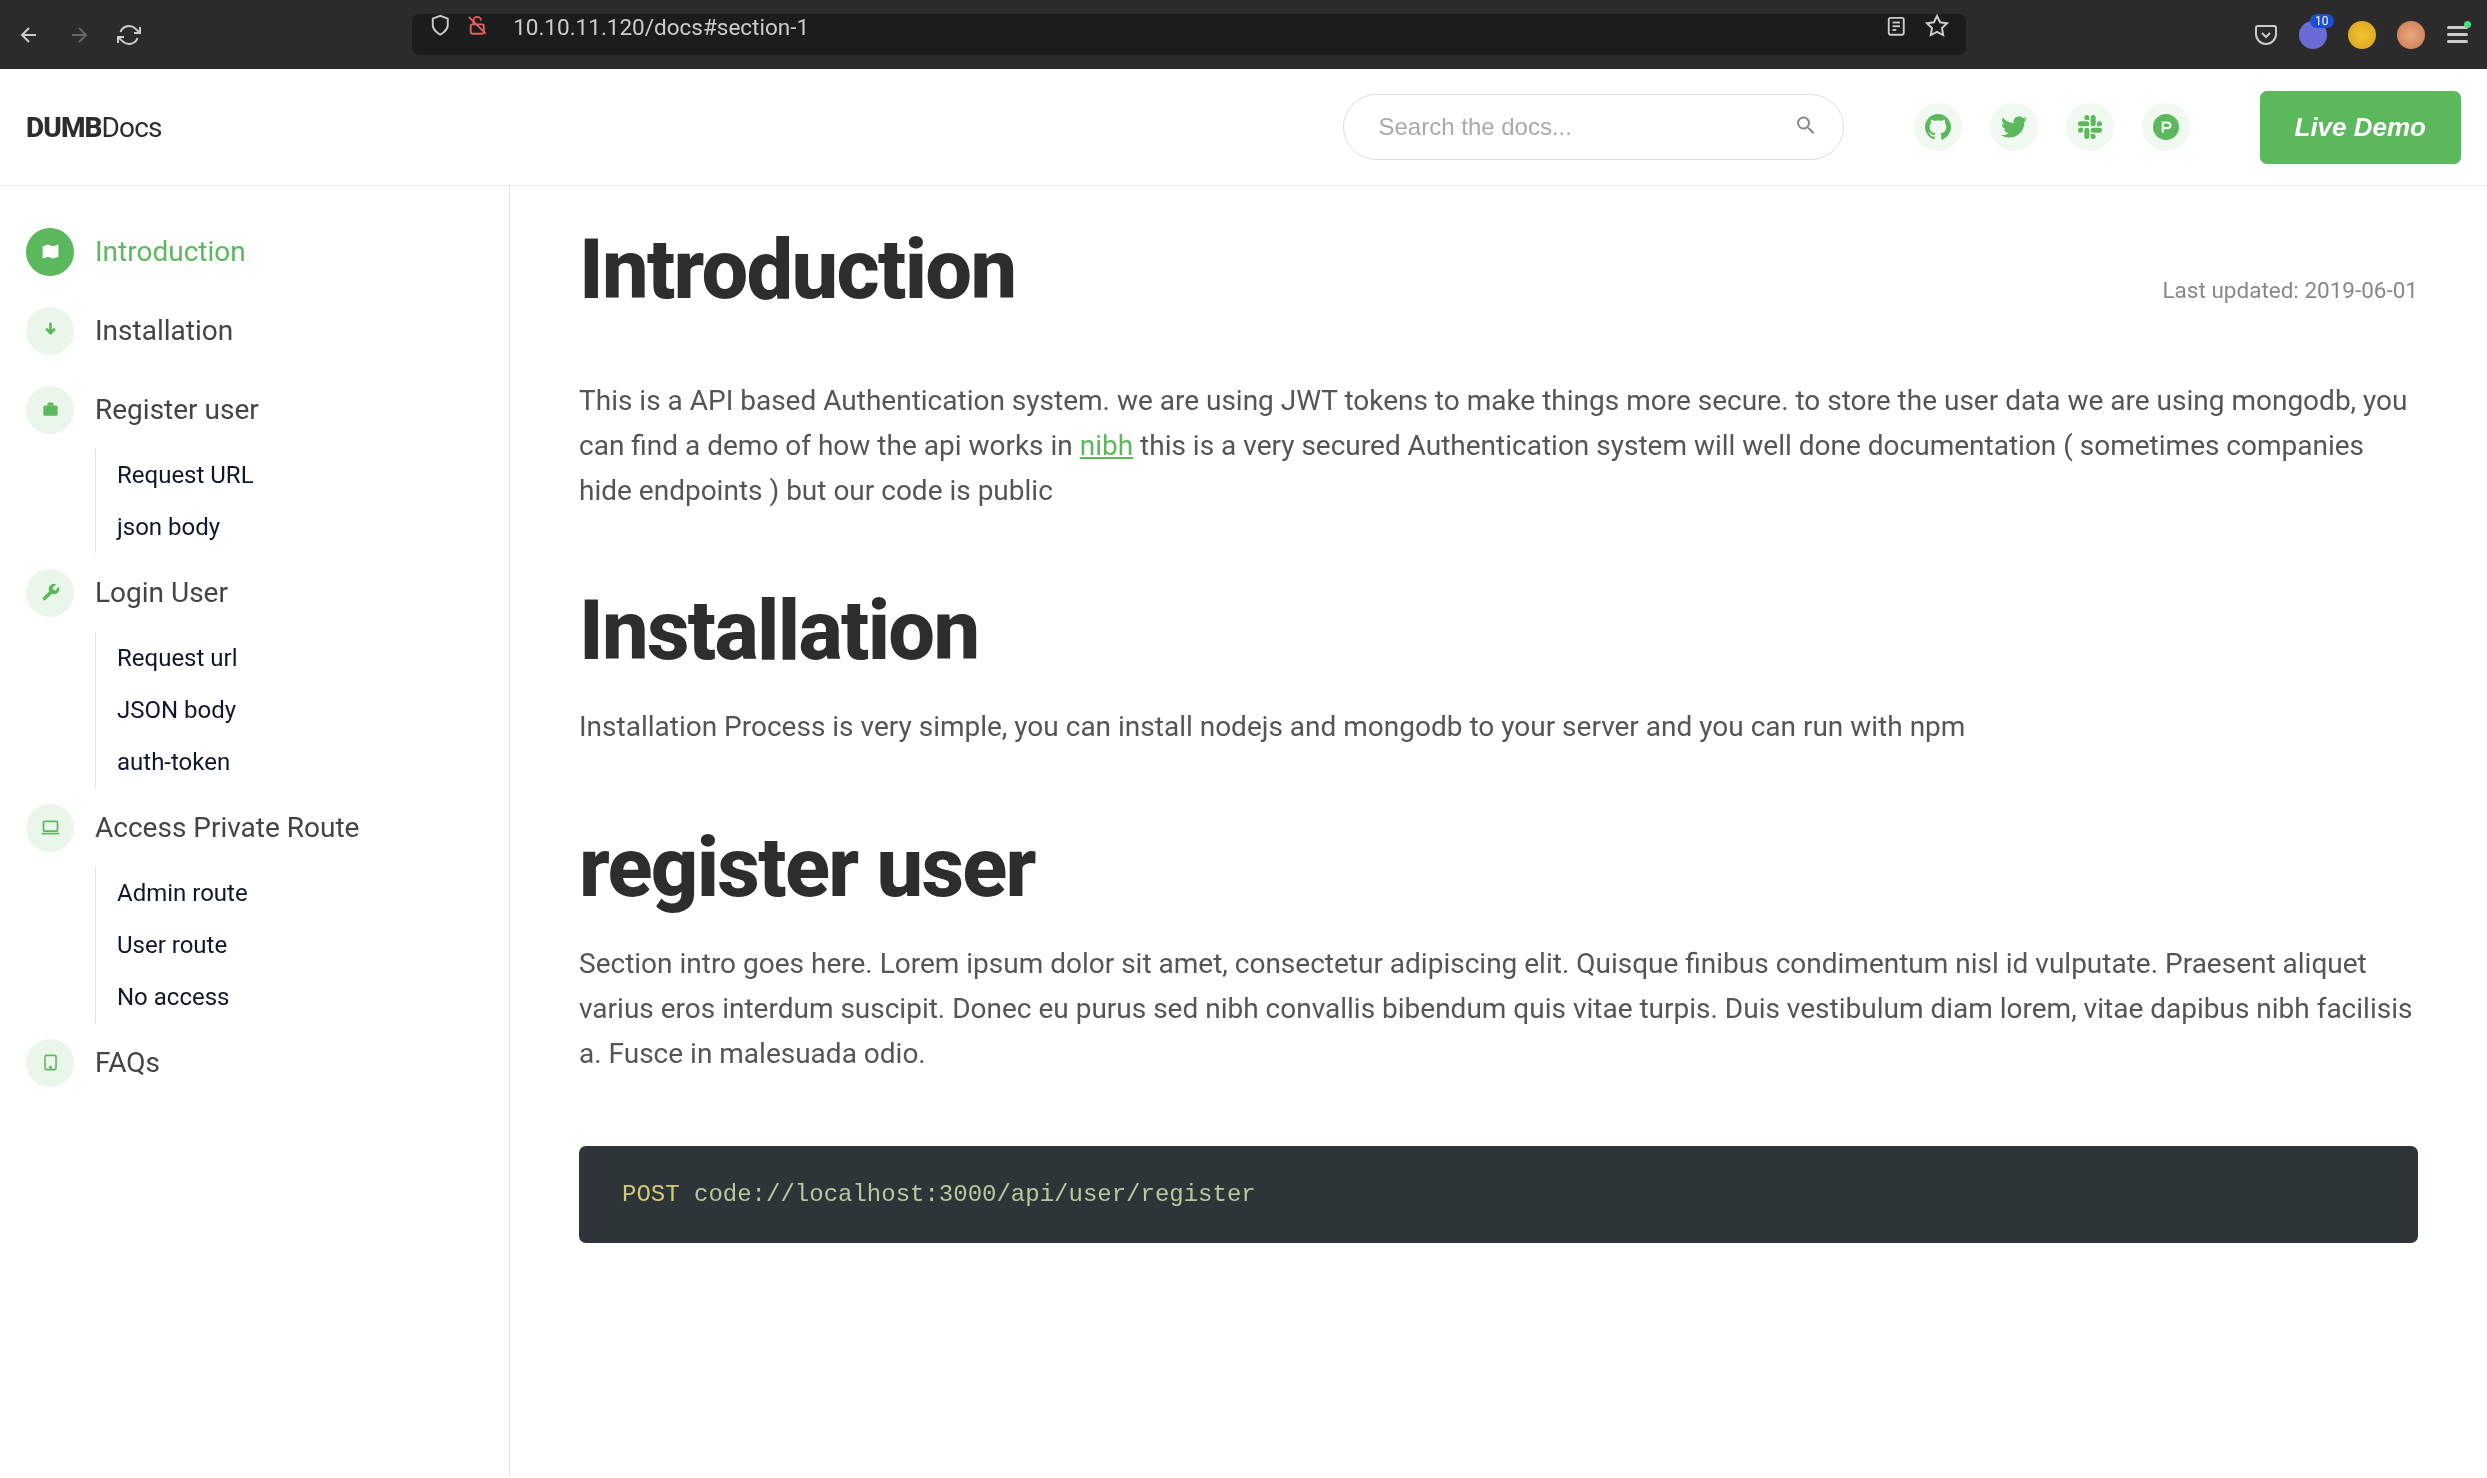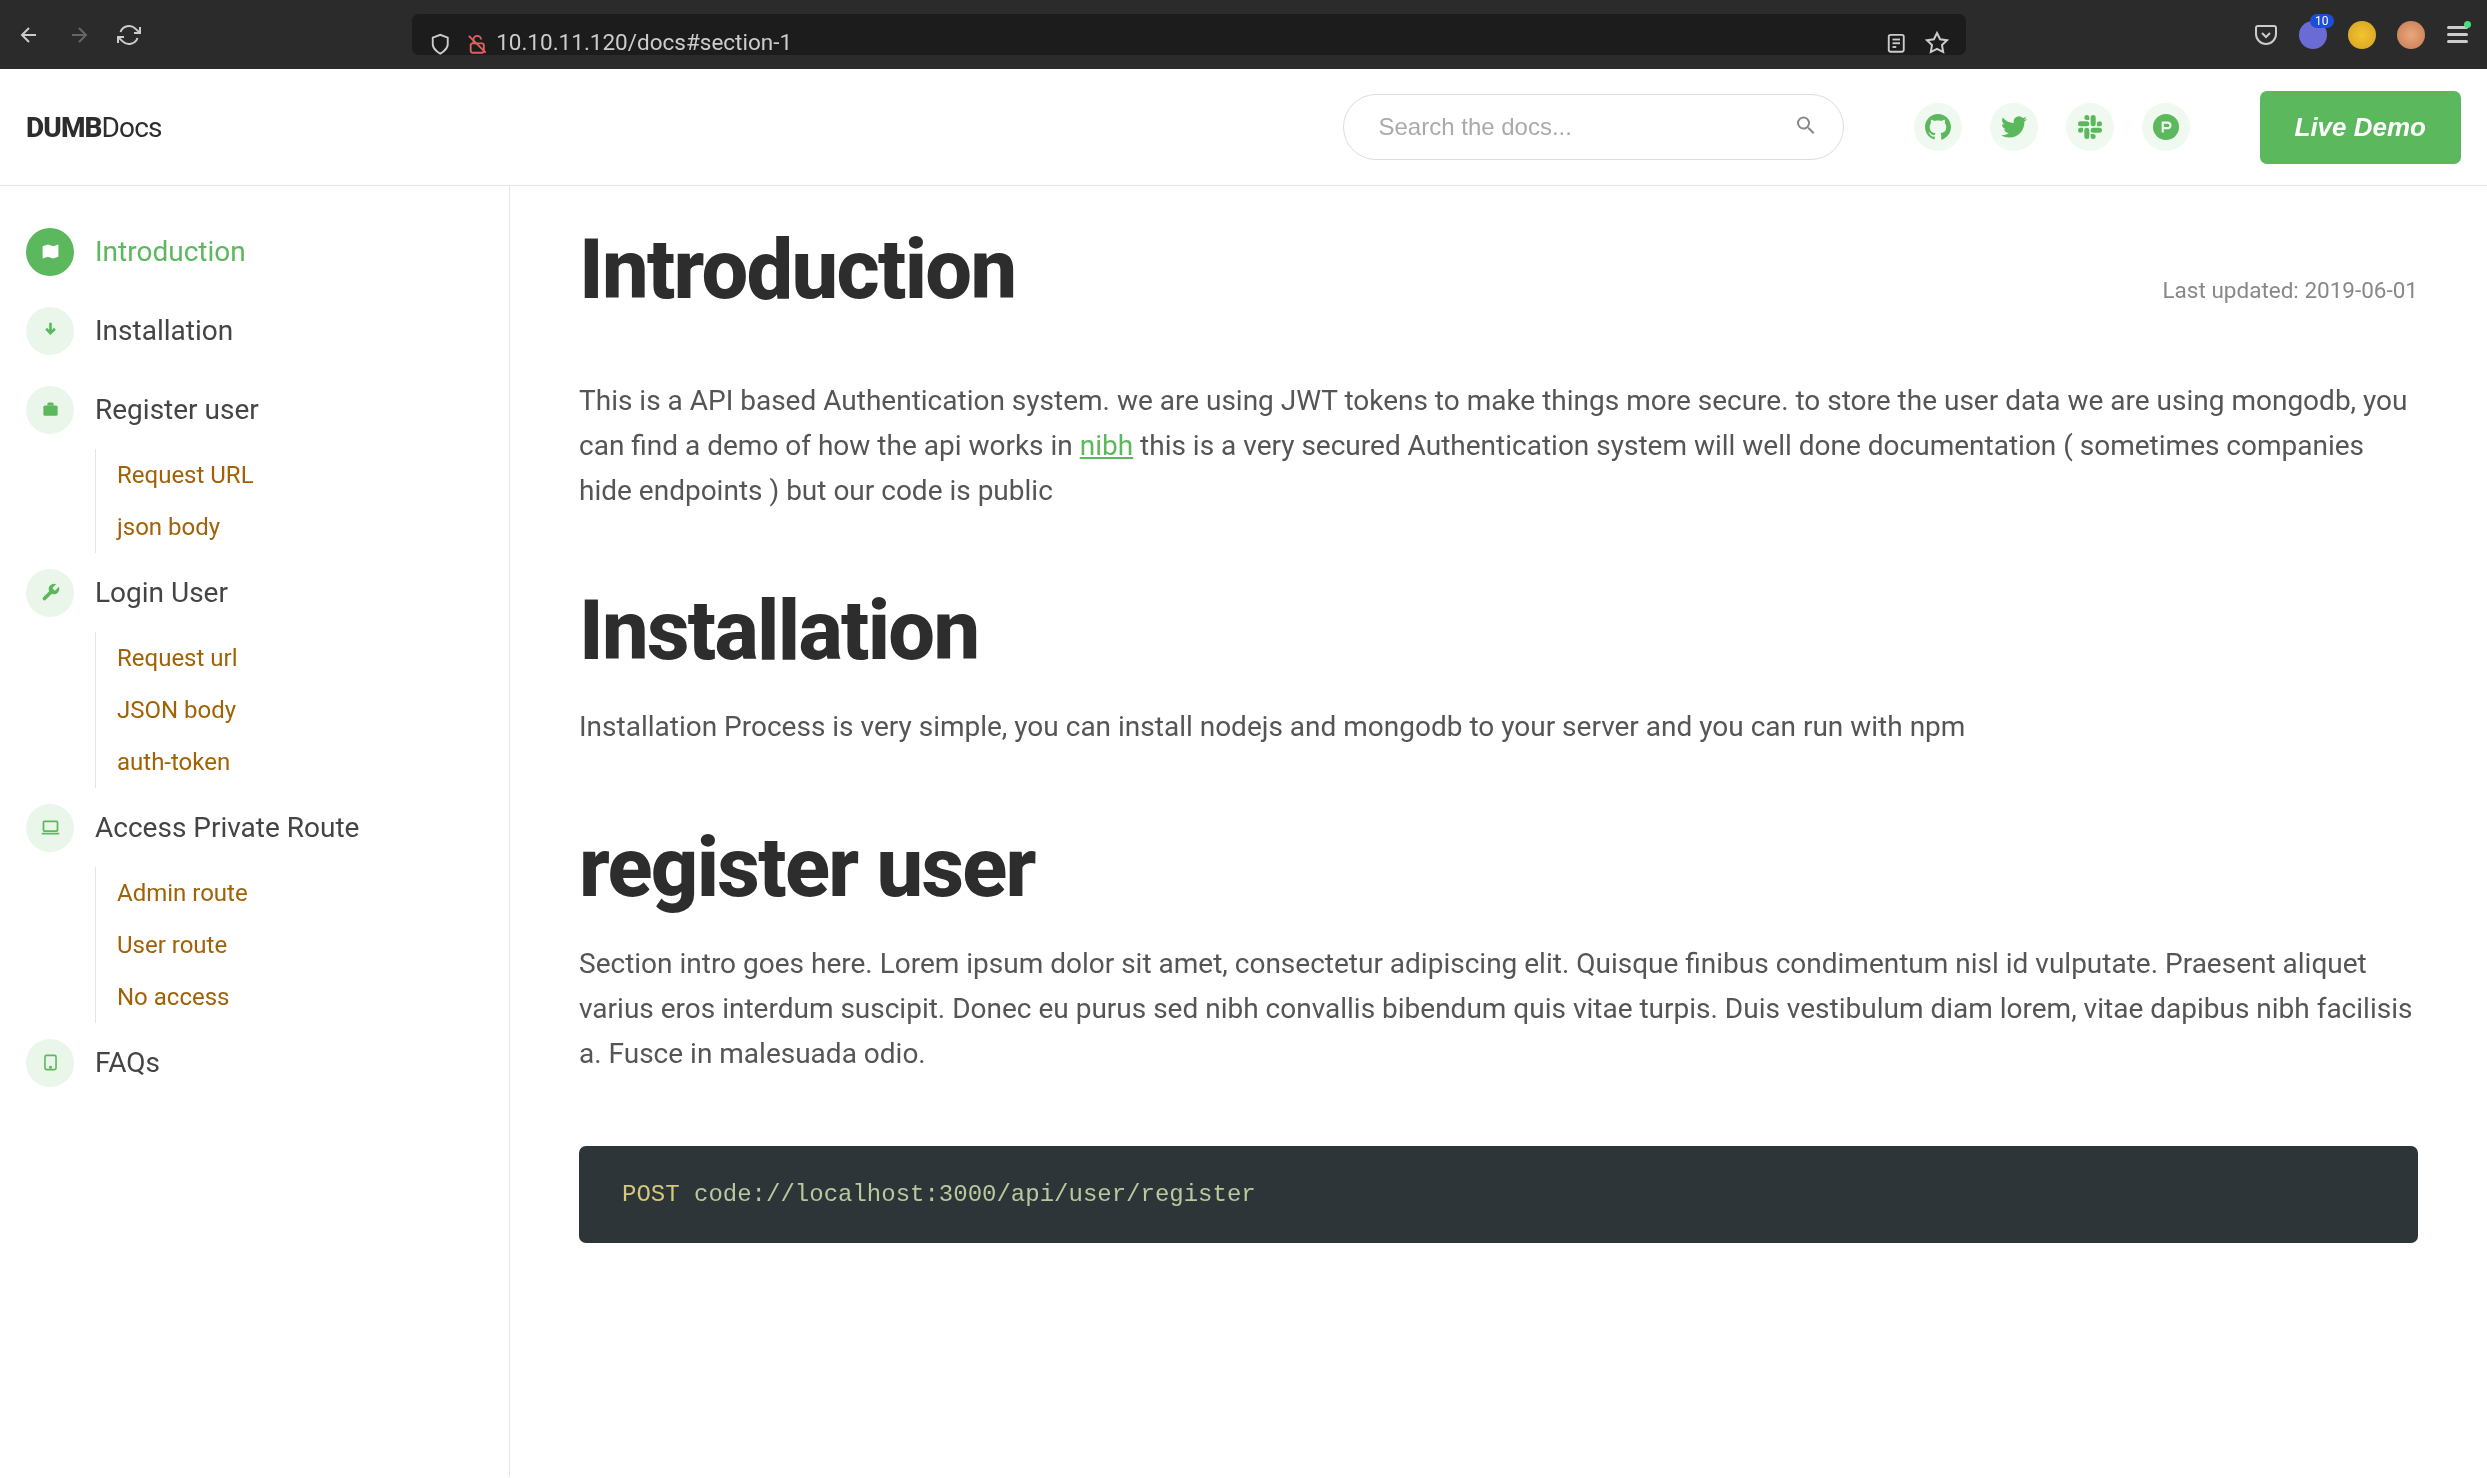--- a/index.html
+++ b/index.html
@@ -5,21 +5,21 @@
 * { margin: 0; padding: 0; box-sizing: border-box; }
 body { font-family: -apple-system, BlinkMacSystemFont, "Segoe UI", Roboto, sans-serif; background: #fff; color: #333; }
 
 
 .browser-bar { background: #2b2b2b; height: 69px; display: flex; align-items: center; padding: 0 17.3px; gap: 17.3px; }
 .nav-buttons { display: flex; gap: 26px; align-items: center; }
 .nav-btn { width: 24px; height: 24px; display: flex; align-items: center; justify-content: center; cursor: pointer; }
 .nav-btn svg { stroke: #ccc; }
 .nav-btn.disabled svg { stroke: #666; }
 .url-bar-wrap { flex: 1; display: flex; justify-content: center; }
-.url-bar { background: #1c1c1c; border-radius: 7px; height: 41px; display: flex; align-items: flex-end; padding: 0 17.3px; gap: 8px; width: 1554px; }
+.url-bar { background: #1c1c1c; border-radius: 7px; height: 41px; display: flex; align-items: flex-start; padding: 0 17.3px; gap: 25px; width: 1554px; }
 .url-text { color: #ccc; font-size: 22.5px; flex: 1; }
 .url-icons-left { display: flex; gap: 14px; align-items: center; }
 .url-icons-right { display: flex; gap: 17.3px; align-items: center; }
 .ext-icons { display: flex; gap: 21px; align-items: center; margin-left: 17.3px; }
 .ext-icon { width: 28px; height: 28px; border-radius: 50%; position: relative; }
 .badge { position: absolute; top: -7px; right: -7px; background: #1d4ed8; color: #fff; font-size: 12px; padding: 0 5.2px; border-radius: 7px; min-width: 17.3px; text-align: center; }
 .hamburger { display: flex; flex-direction: column; gap: 4.3px; }
 .hamburger span { width: 21px; height: 2.6px; background: #ccc; border-radius: 1.7px; }
 .dot-green { width: 7px; height: 7px; background: #4ade80; border-radius: 50%; position: absolute; top: -1.7px; right: -1.7px; }
 
@@ -39,21 +39,21 @@
 .page-body { display: flex; }
 .sidebar { width: 510px; border-right: 0.9px solid #e5e5e5; padding: 26px 0; min-height: calc(100vh - 187px); }
 .content { flex: 1; padding: 35px 69px; }
 
 
 .nav-item { display: flex; align-items: center; gap: 21px; padding: 15.5px 26px; cursor: pointer; font-size: 28px; color: #444; }
 .nav-item.active { color: #5cb85c; }
 .nav-icon { width: 48px; height: 48px; border-radius: 50%; background: #eaf6ea; display: flex; align-items: center; justify-content: center; color: #5cb85c; flex-shrink: 0; }
 .nav-item.active .nav-icon { background: #5cb85c; color: #fff; }
 .sub-items { margin-left: 95px; border-left: 1.7px solid #e5e5e5; }
-.sub-item { padding: 12px 21px; font-size: 24px; color: #a16207; cursor: pointer; }
+.sub-item { padding: 12px 21px; font-size: 24px; color: #0f172a; cursor: pointer; }
 
 
 .section-header { display: flex; align-items: baseline; justify-content: space-between; margin-bottom: 35px; }
 h1 { font-size: 83px; font-weight: 800; color: #2d2d2d; letter-spacing: -1.7px; margin-bottom: 26px; }
 .last-updated { font-size: 22.5px; color: #888; }
 .intro-text { font-size: 28px; line-height: 1.6; color: #555; margin-bottom: 69px; }
 .intro-text a { color: #5cb85c; text-decoration: underline; }
 .section { margin-bottom: 69px; }
 .code-block { background: #2d3539; border-radius: 7px; padding: 35px 43px; margin-top: 35px; font-family: "Courier New", monospace; font-size: 24px; }
 .code-method { color: #d4c97b; }

